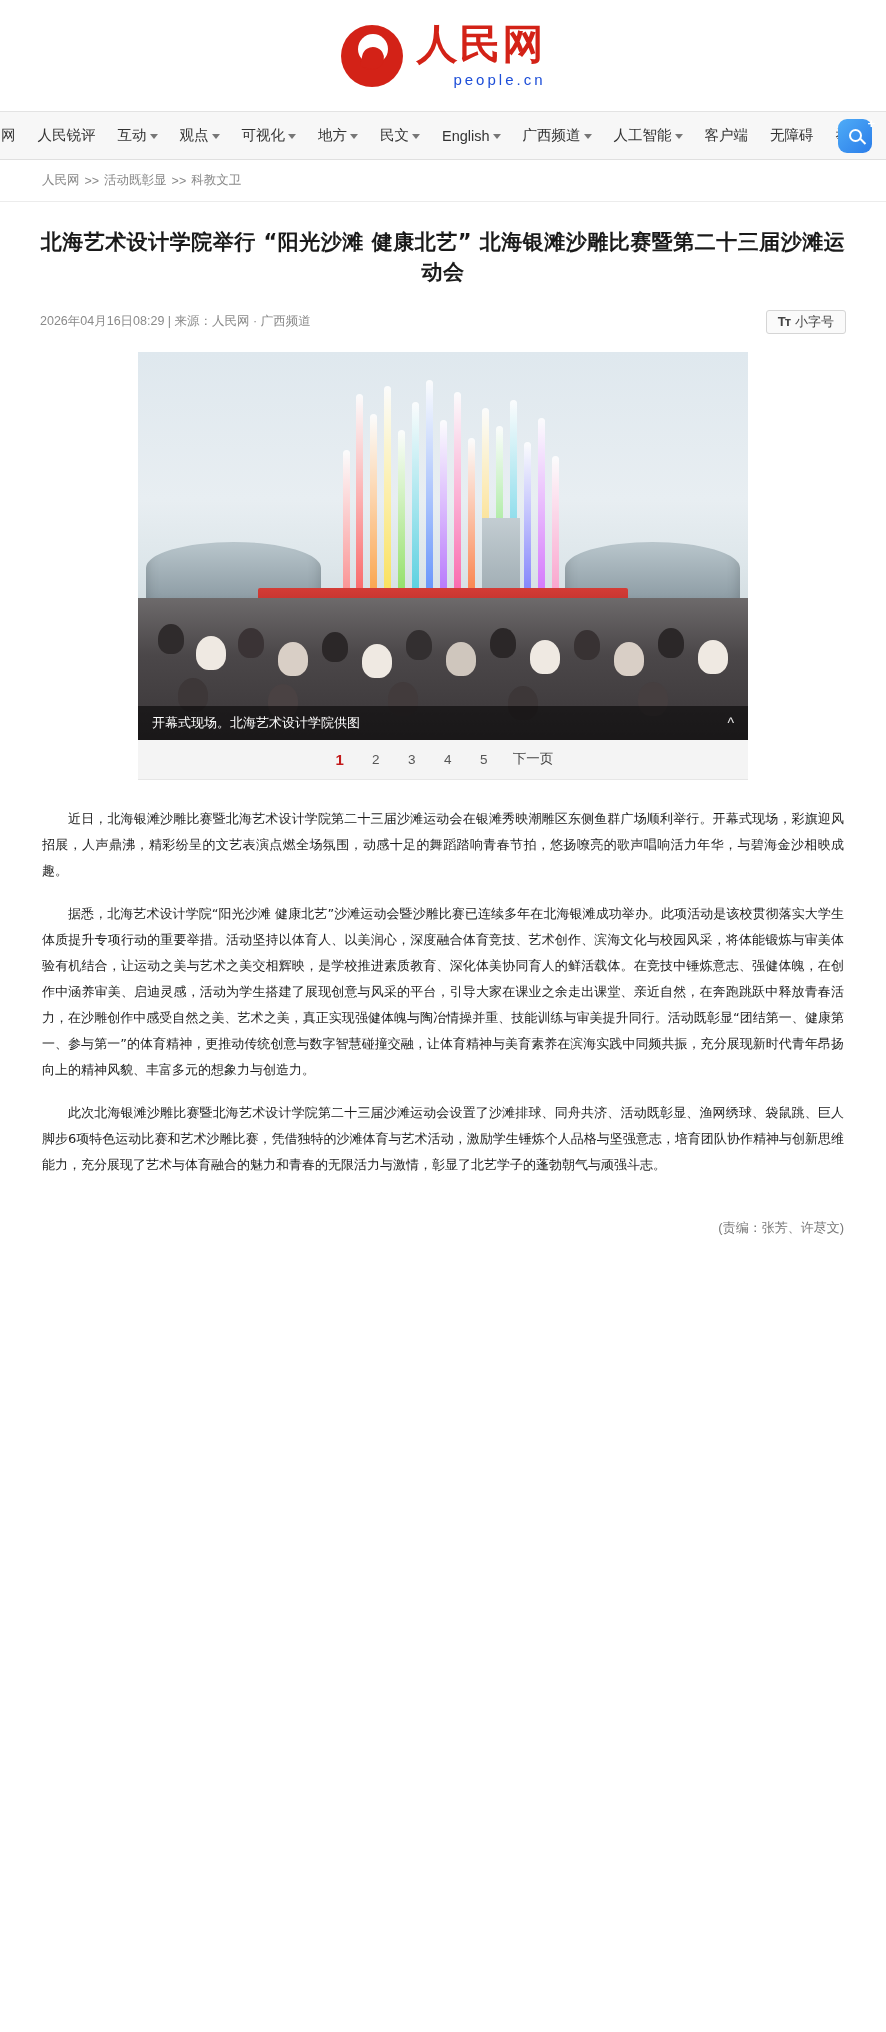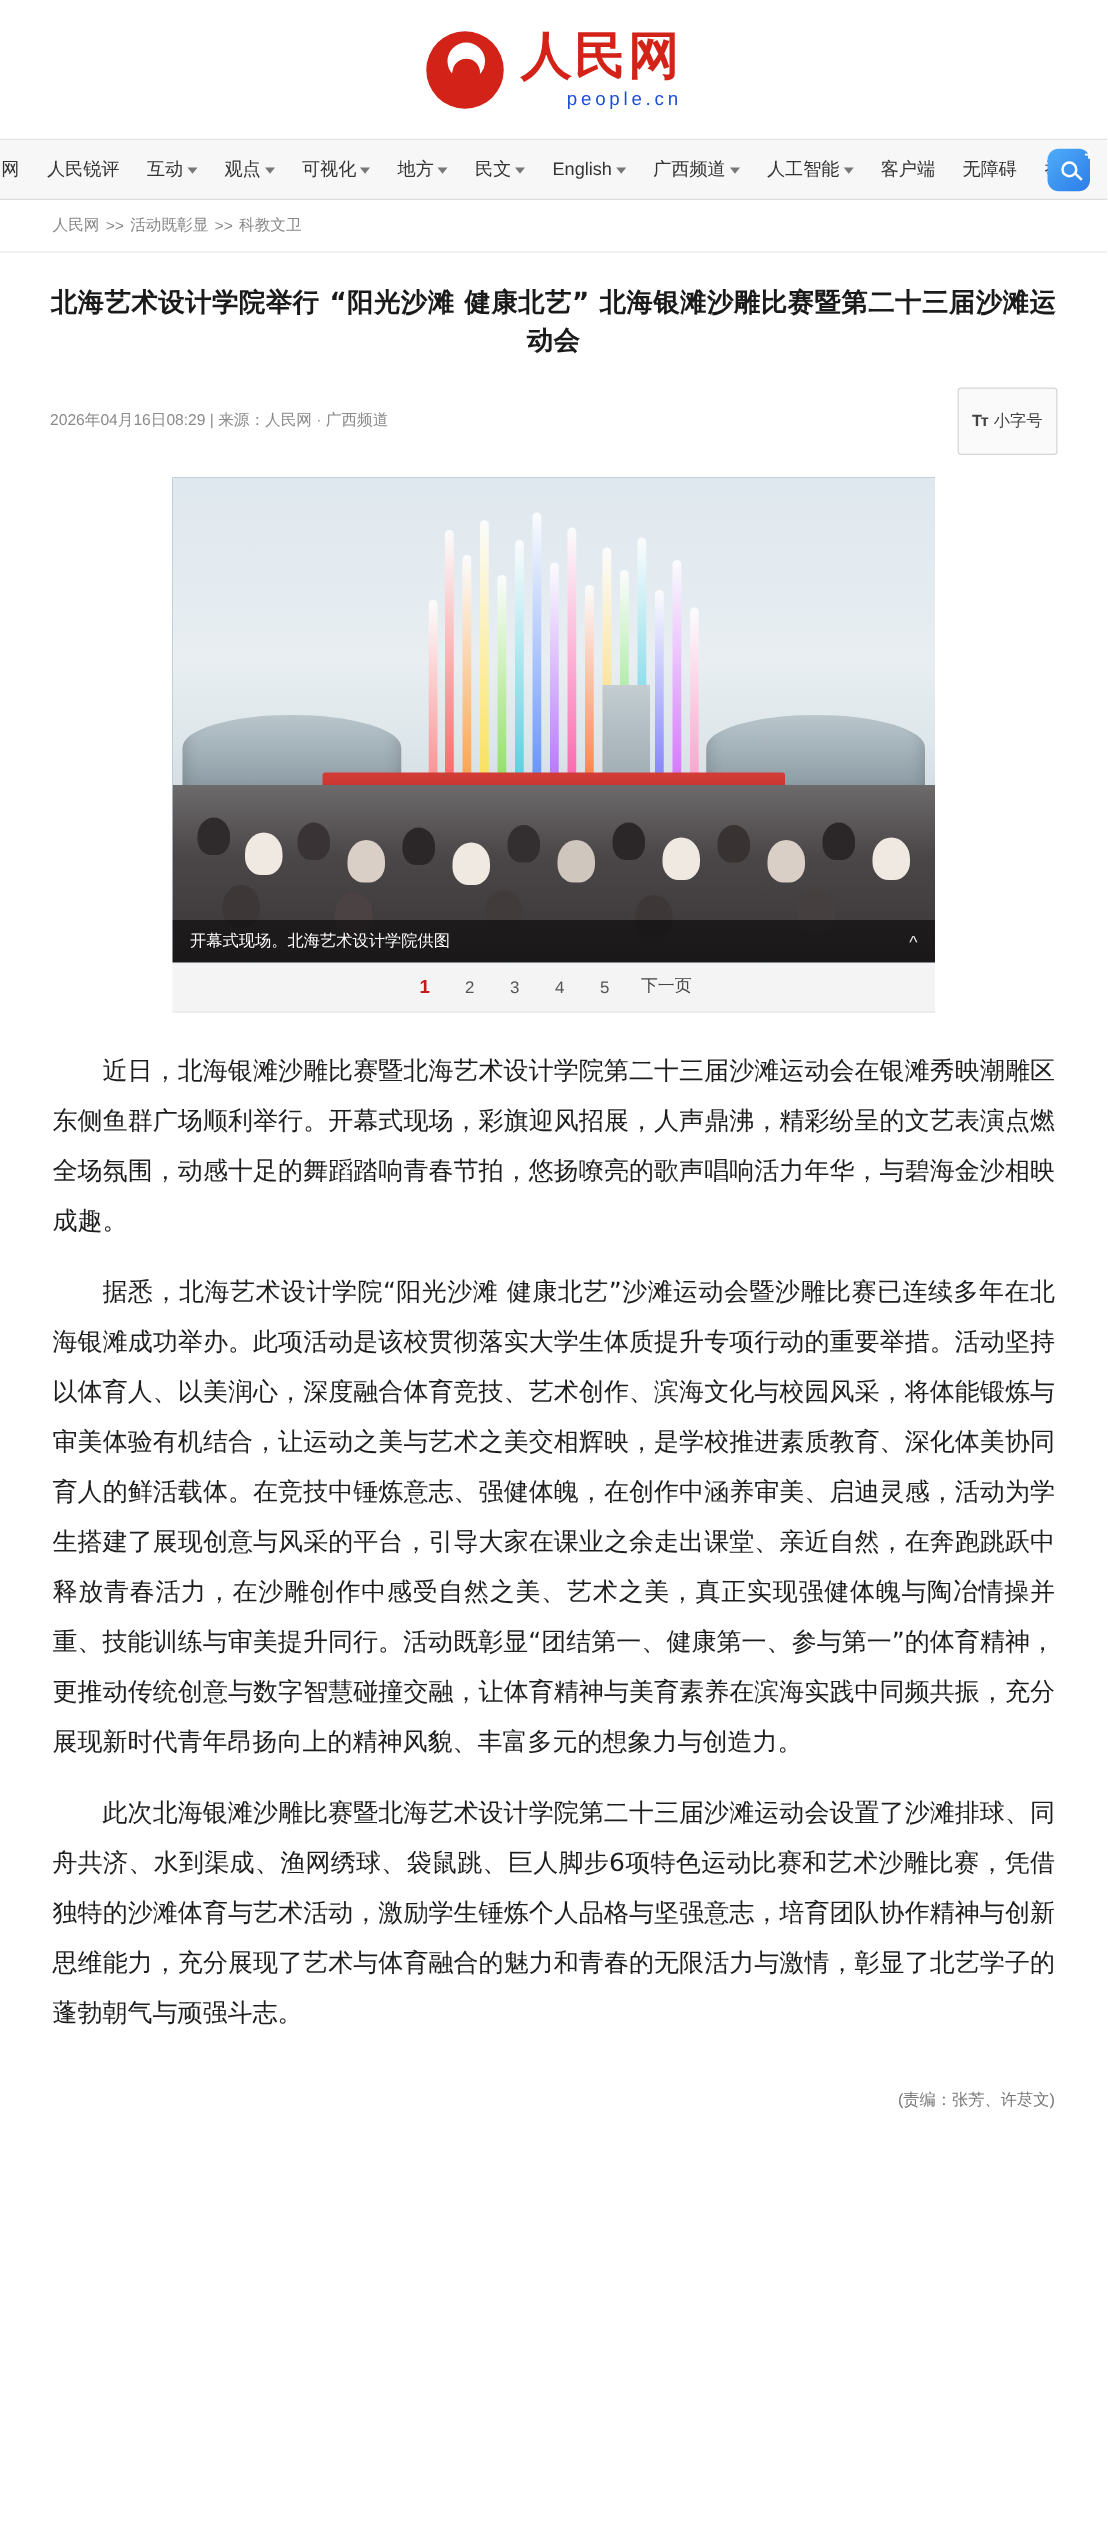--- a/index.html
+++ b/index.html
@@ -137,21 +137,21 @@
     display: flex; align-items: center; justify-content: space-between;
     margin-top: 22px; padding-bottom: 12px;
   }
   .meta-text { font-size: 12.5px; color: #8a8a8a; }
   .fontsize-btn {
     border: 1px solid #d5d5d5;
     background: #fafafa;
     border-radius: 3px;
     font-size: 13px;
     color: #444;
-    padding: 17px 11px;
+    padding: 2px 11px;
     display: flex; align-items: center; gap: 5px;
     cursor: pointer;
   }
   .tt-glyph { font-size: 13px; font-weight: 700; letter-spacing: -1px; }
 
   
   .photo-box {
     position: relative;
     width: 610px;
     height: 388px;
@@ -234,21 +234,21 @@
     font-size: 13.5px; color: #555; cursor: pointer;
     min-width: 14px; text-align: center;
   }
   .pg.active { color: #c3191a; font-weight: 700; font-size: 15px; }
   .pg.next { color: #444; }
 
   
   .body-text {
     padding: 26px 42px 0 42px;
     font-family: "DejaVu Sans", "Liberation Sans", sans-serif;
-    font-size: 20px;
+    font-size: 13px;
     line-height: 2.0;
     color: #1d1d1d;
     text-align: justify;
   }
   .body-text p { margin: 0 0 17px 0; text-indent: 2em; }
   .editor-line {
     text-align: right;
     font-size: 13px;
     color: #777;
     padding: 24px 42px 28px 42px;
@@ -408,18 +408,18 @@
       <span class="pg">3</span>
       <span class="pg">4</span>
       <span class="pg">5</span>
       <span class="pg next">下一页</span>
     </div>
   </div>
 
   <div class="body-text">
     <p>近日，北海银滩沙雕比赛暨北海艺术设计学院第二十三届沙滩运动会在银滩秀映潮雕区东侧鱼群广场顺利举行。开幕式现场，彩旗迎风招展，人声鼎沸，精彩纷呈的文艺表演点燃全场氛围，动感十足的舞蹈踏响青春节拍，悠扬嘹亮的歌声唱响活力年华，与碧海金沙相映成趣。</p>
     <p>据悉，北海艺术设计学院“阳光沙滩 健康北艺”沙滩运动会暨沙雕比赛已连续多年在北海银滩成功举办。此项活动是该校贯彻落实大学生体质提升专项行动的重要举措。活动坚持以体育人、以美润心，深度融合体育竞技、艺术创作、滨海文化与校园风采，将体能锻炼与审美体验有机结合，让运动之美与艺术之美交相辉映，是学校推进素质教育、深化体美协同育人的鲜活载体。在竞技中锤炼意志、强健体魄，在创作中涵养审美、启迪灵感，活动为学生搭建了展现创意与风采的平台，引导大家在课业之余走出课堂、亲近自然，在奔跑跳跃中释放青春活力，在沙雕创作中感受自然之美、艺术之美，真正实现强健体魄与陶冶情操并重、技能训练与审美提升同行。活动既彰显“团结第一、健康第一、参与第一”的体育精神，更推动传统创意与数字智慧碰撞交融，让体育精神与美育素养在滨海实践中同频共振，充分展现新时代青年昂扬向上的精神风貌、丰富多元的想象力与创造力。</p>
-    <p>此次北海银滩沙雕比赛暨北海艺术设计学院第二十三届沙滩运动会设置了沙滩排球、同舟共济、水到渠成、渔网绣球、袋鼠跳、巨人脚步6项特色运动比赛和艺术沙雕比赛，凭借独特的沙滩体育与艺术活动，激励学生锤炼个人品格与坚强意志，培育团队协作精神与创新思维能力，充分展现了艺术与体育融合的魅力和青春的无限活力与激情，彰显了北艺学子的蓬勃朝气与顽强斗志。</p>
+    <p>此次北海银滩沙雕比赛暨北海艺术设计学院第二十三届沙滩运动会设置了沙滩排球、同舟共济、活动既彰显、渔网绣球、袋鼠跳、巨人脚步6项特色运动比赛和艺术沙雕比赛，凭借独特的沙滩体育与艺术活动，激励学生锤炼个人品格与坚强意志，培育团队协作精神与创新思维能力，充分展现了艺术与体育融合的魅力和青春的无限活力与激情，彰显了北艺学子的蓬勃朝气与顽强斗志。</p>
   </div>
 
   <div class="editor-line">(责编：张芳、许荩文)</div>
   <div class="footer-space"></div>
 </div>
 
 </body></html>

